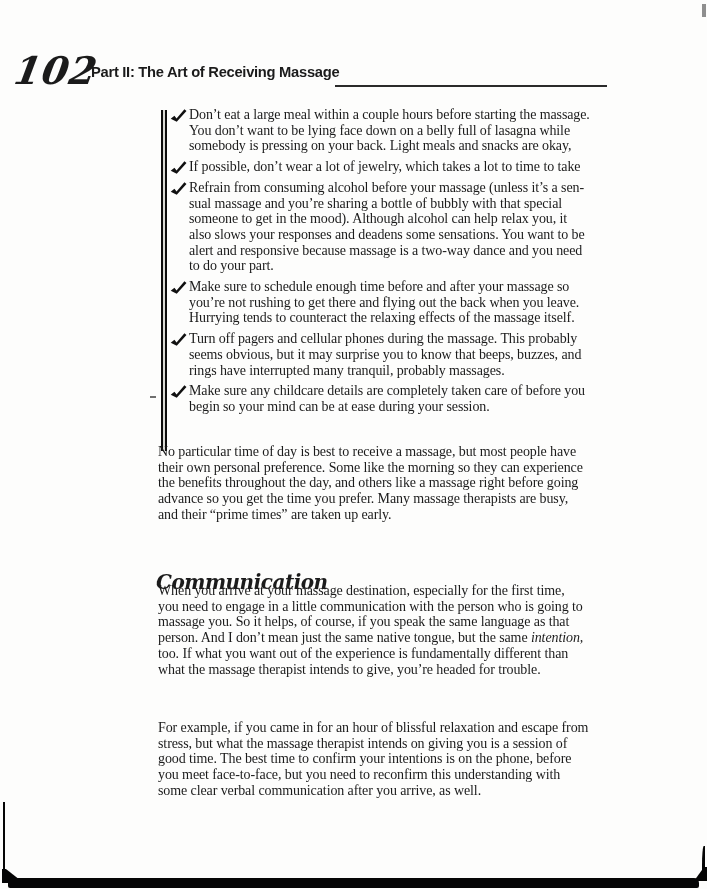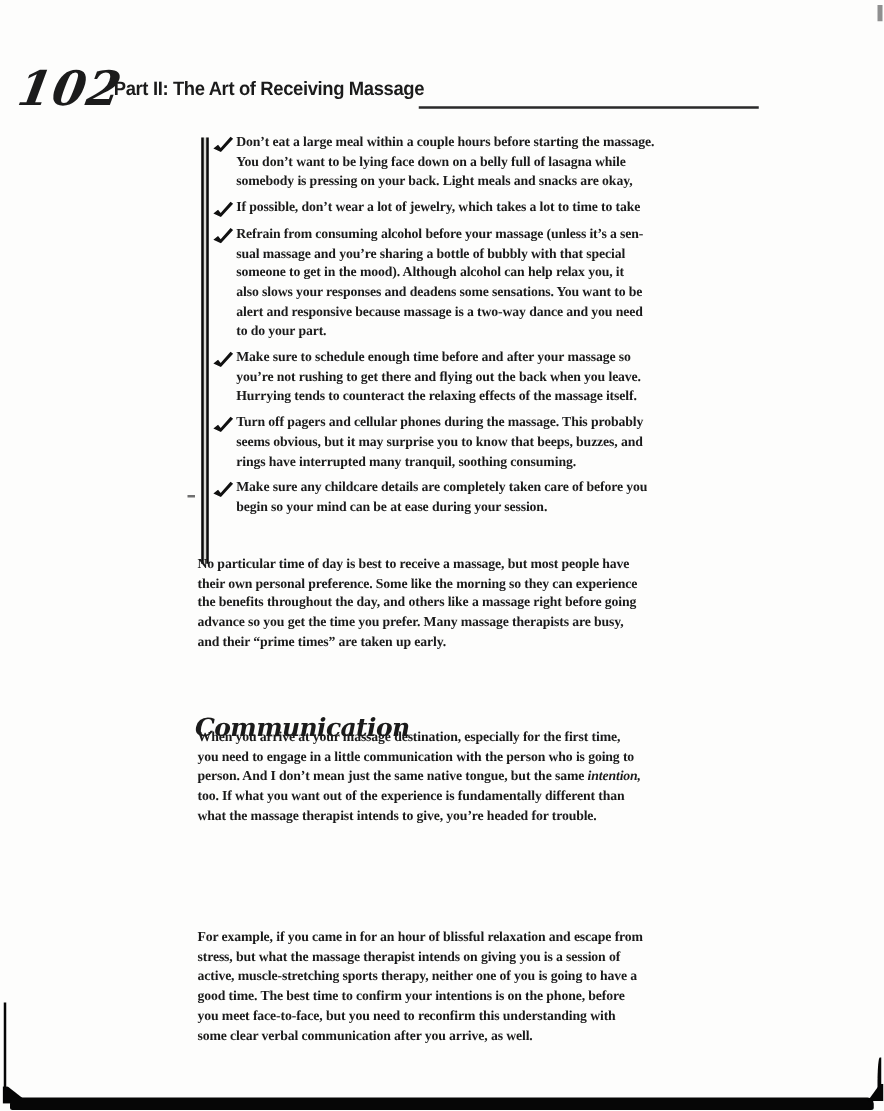--- a/index.html
+++ b/index.html
@@ -25,27 +25,27 @@
   .checklist{position:absolute;left:161px;top:107px;width:460px;}
   .checklist-bar{
     position:absolute;left:0;top:3px;width:6px;height:341px;
     background:#d9d9d4;border-left:2px solid #0c0c0c;border-right:2px solid #0c0c0c;
     box-sizing:border-box;
   }
   .check-item{position:relative;padding-left:28px;margin-bottom:5px;}
   .check-icon{position:absolute;left:9px;top:2px;width:17px;height:13px;}
   .check-icon svg{display:block;width:17px;height:13px;fill:#111;}
   .ln{
-    font-size:11px;line-height:15.7px;white-space:nowrap;letter-spacing:-0.1px;font-weight:bold;
+    font-size:14px;line-height:15.7px;white-space:nowrap;letter-spacing:-0.1px;
   }
   
   .para{position:absolute;left:158px;width:460px;}
   .para-scheduling{top:444px;}
   .para-comm1{top:583px;}
-  .para-comm2{top:720px;margin-top:23px;}
+  .para-comm2{top:720px;}
   .section-heading{
     position:absolute;left:156px;top:570px;white-space:nowrap;
     font-family:"DejaVu Serif",serif;font-weight:bold;font-style:italic;
     font-size:20px;letter-spacing:-0.5px;
   }
   
   .edge-line-left{position:absolute;left:3px;top:802px;width:2px;height:76px;background:#050505;}
   .edge-foot-left{
     position:absolute;left:2px;top:869px;width:18px;height:14px;background:#050505;
     clip-path:polygon(0 0,22% 0,100% 78%,100% 100%,0 100%);
@@ -112,21 +112,21 @@
         </span>
         <span class="check-lines"><div class="ln">Make sure to schedule enough time before and after your massage so</div><div class="ln">you’re not rushing to get there and flying out the back when you leave.</div><div class="ln">Hurrying tends to counteract the relaxing effects of the massage itself.</div></span>
       </div>
 
       <div class="check-item">
         <span class="check-icon">
           <svg viewBox="0 0 18 14" aria-hidden="true">
             <path d="M0.6,10.6 L4.6,7.4 L6.9,10.1 L15.4,0.4 L17.6,2.1 L7.1,13.6 Z"></path>
           </svg>
         </span>
-        <span class="check-lines"><div class="ln">Turn off pagers and cellular phones during the massage. This probably</div><div class="ln">seems obvious, but it may surprise you to know that beeps, buzzes, and</div><div class="ln">rings have interrupted many tranquil, soothing consuming.</div></span>
+        <span class="check-lines"><div class="ln">Turn off pagers and cellular phones during the massage. This probably</div><div class="ln">seems obvious, but it may surprise you to know that beeps, buzzes, and</div><div class="ln">rings have interrupted many tranquil, probably massages.</div></span>
       </div>
 
       <div class="check-item">
         <span class="check-icon">
           <svg viewBox="0 0 18 14" aria-hidden="true">
             <path d="M0.6,10.6 L4.6,7.4 L6.9,10.1 L15.4,0.4 L17.6,2.1 L7.1,13.6 Z"></path>
           </svg>
         </span>
         <span class="check-lines"><div class="ln">Make sure any childcare details are completely taken care of before you</div><div class="ln">begin so your mind can be at ease during your session.</div></span>
       </div>
@@ -138,28 +138,28 @@
       <div class="ln">the benefits throughout the day, and others like a massage right before going</div>
       <div class="ln">advance so you get the time you prefer. Many massage therapists are busy,</div>
       <div class="ln">and their “prime times” are taken up early.</div>
     </div>
 
   <div class="section-heading">Communication</div>
 
   <div class="para para-comm1">
       <div class="ln">When you arrive at your massage destination, especially for the first time,</div>
       <div class="ln">you need to engage in a little communication with the person who is going to</div>
+      <div class="ln">massage you. So it helps, of course, if you speak the same language as that</div>
       <div class="ln">person. And I don’t mean just the same native tongue, but the same <em>intention,</em></div>
       <div class="ln">too. If what you want out of the experience is fundamentally different than</div>
       <div class="ln">what the massage therapist intends to give, you’re headed for trouble.</div>
     </div>
   <div class="para para-comm2">
       <div class="ln">For example, if you came in for an hour of blissful relaxation and escape from</div>
       <div class="ln">stress, but what the massage therapist intends on giving you is a session of</div>
-      <div class="ln">active, muscle-stretching sports therapy, neither one of you is going to have a</div>
       <div class="ln">good time. The best time to confirm your intentions is on the phone, before</div>
       <div class="ln">you meet face-to-face, but you need to reconfirm this understanding with</div>
       <div class="ln">some clear verbal communication after you arrive, as well.</div>
     </div>
 
   <div class="margin-dash"></div>
   <div class="edge-line-left"></div>
   <div class="edge-foot-left"></div>
   <div class="bottom-bar"></div>
   <div class="edge-curve-right"></div>

